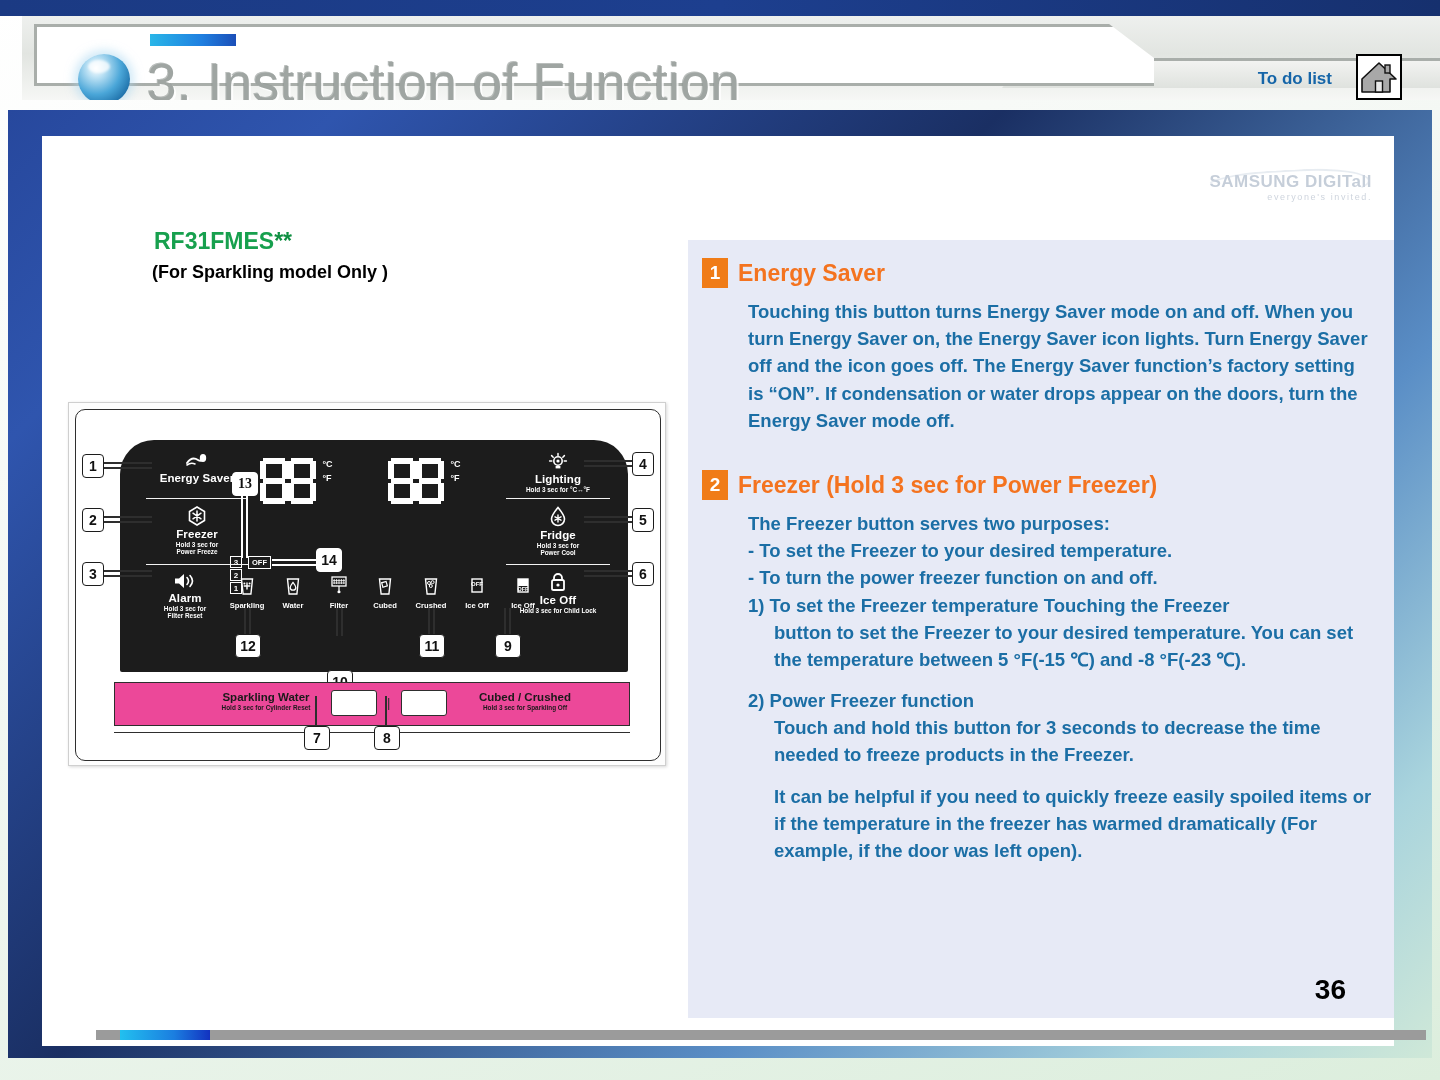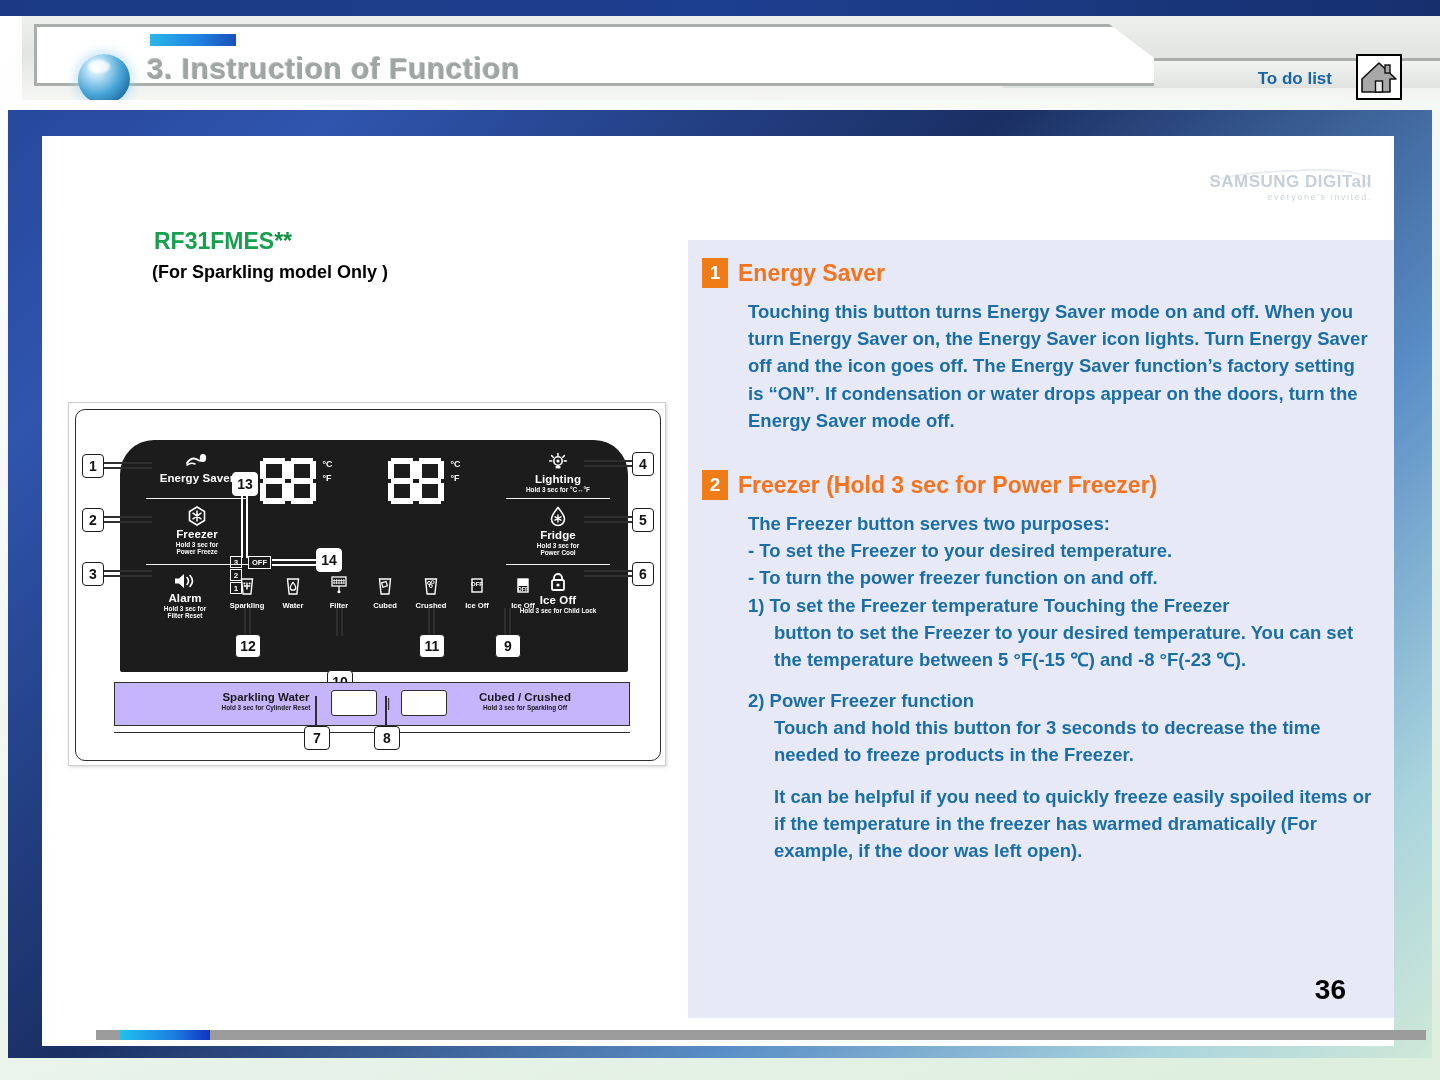--- a/index.html
+++ b/index.html
@@ -75,22 +75,22 @@
   }
   .hdr-globe::after {
     content:""; position:absolute; left:10px; top:6px;
     width:22px; height:13px; border-radius:50%;
     background: rgba(255,255,255,.72);
     filter: blur(1px);
   }
   .hdr-title {
     position: absolute;
     left: 125px; top: 36px;
-    font-size: 30px;
-    font-weight: bold;
+    font-size: 53px;
+    font-weight: normal;
     color: #9fa5a2;
     letter-spacing: 0.5px;
     text-shadow: 2px 2px 0 rgba(255,255,255,.85), -1px -1px 0 rgba(140,146,143,.6);
   }
   .todo {
     position: absolute;
     right: 108px; top: 53px;
     font-size: 17px;
     font-weight: bold;
     color: #1565a8;
@@ -199,21 +199,21 @@
     width: 508px; height: 232px;
     background: #1c1c1c;
     border-radius: 34px 34px 2px 2px;
     color: #fff;
   }
   .panel-bottom {
     position: absolute;
     left: 38px; top: 272px;
     width: 516px; height: 44px;
     border: 1px solid #2e2e2e;
-    background: #c4b5fd;
+    background: #ec4899;
   }
   .panel-rule {
     position:absolute; left: 38px; top: 322px; width: 516px; height: 0;
     border-top: 1.5px solid #2e2e2e;
   }
 
   
   .cal {
     position: absolute;
     width: 22px; height: 24px;
@@ -430,21 +430,21 @@
               </span>
             </div>
             <div class="seg" style="left:268px; top:18px;">
               <span class="d"></span><span class="d"></span>
               <span class="unitbox">
                 <span>°C</span><br>
                 <span>°F</span>
               </span>
             </div>
 
-            <div class="cal onblack" style="left:112px; top:32px; width:26px; z-index:3;">13</div>
+            <div class="cal onblack" style="left:112px; top:32px; width:26px; z-index:3;font-family:Liberation Serif, serif;">13</div>
             <div class="lead w" style="left:121px; top:56px; width:2px; height:62px;"></div>
             <div class="lead w" style="left:126px; top:56px; width:2px; height:62px;"></div>
 
             <div class="stack" style="left:110px; top:116px;">
               <i>3</i>
               <i>2</i>
               <i>1</i>
             </div>
             <div class="offbox" style="left:128px; top:116px;">OFF</div>
             <div class="lead w" style="left:152px; top:119px; width:46px; height:2px;"></div>

